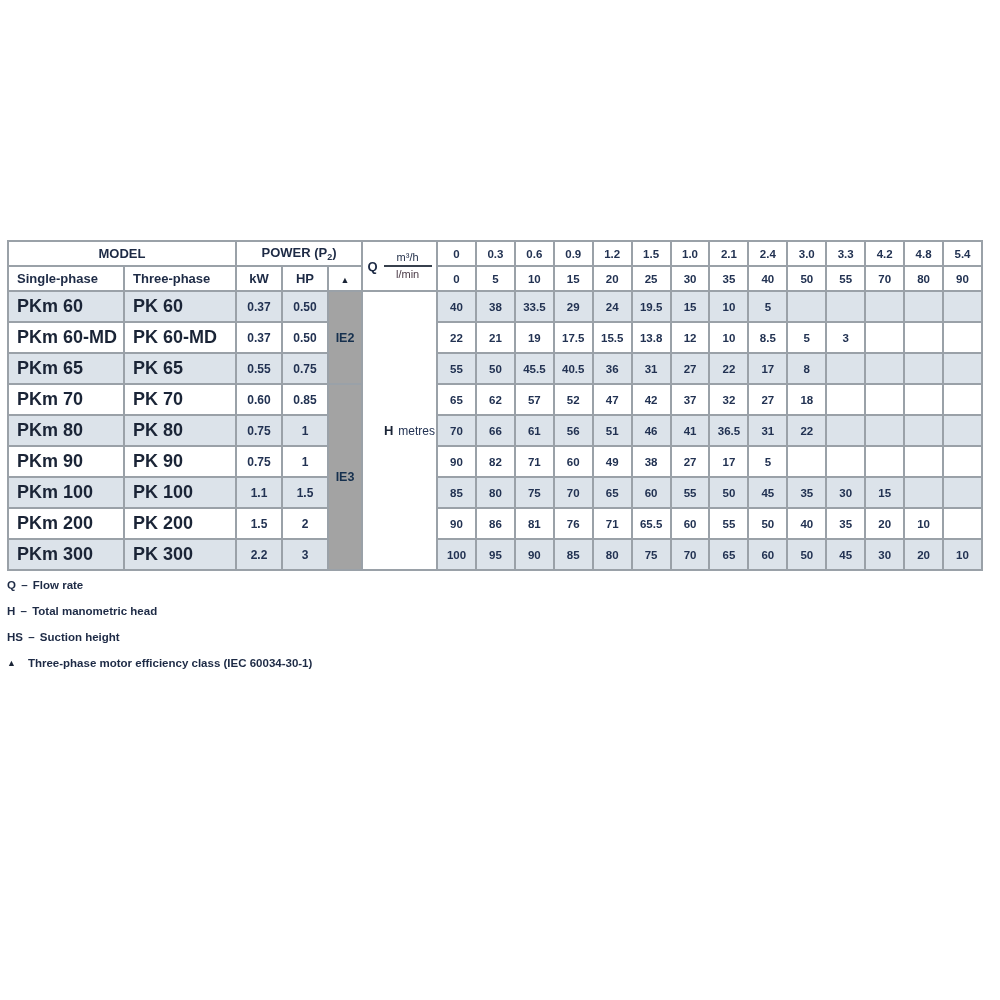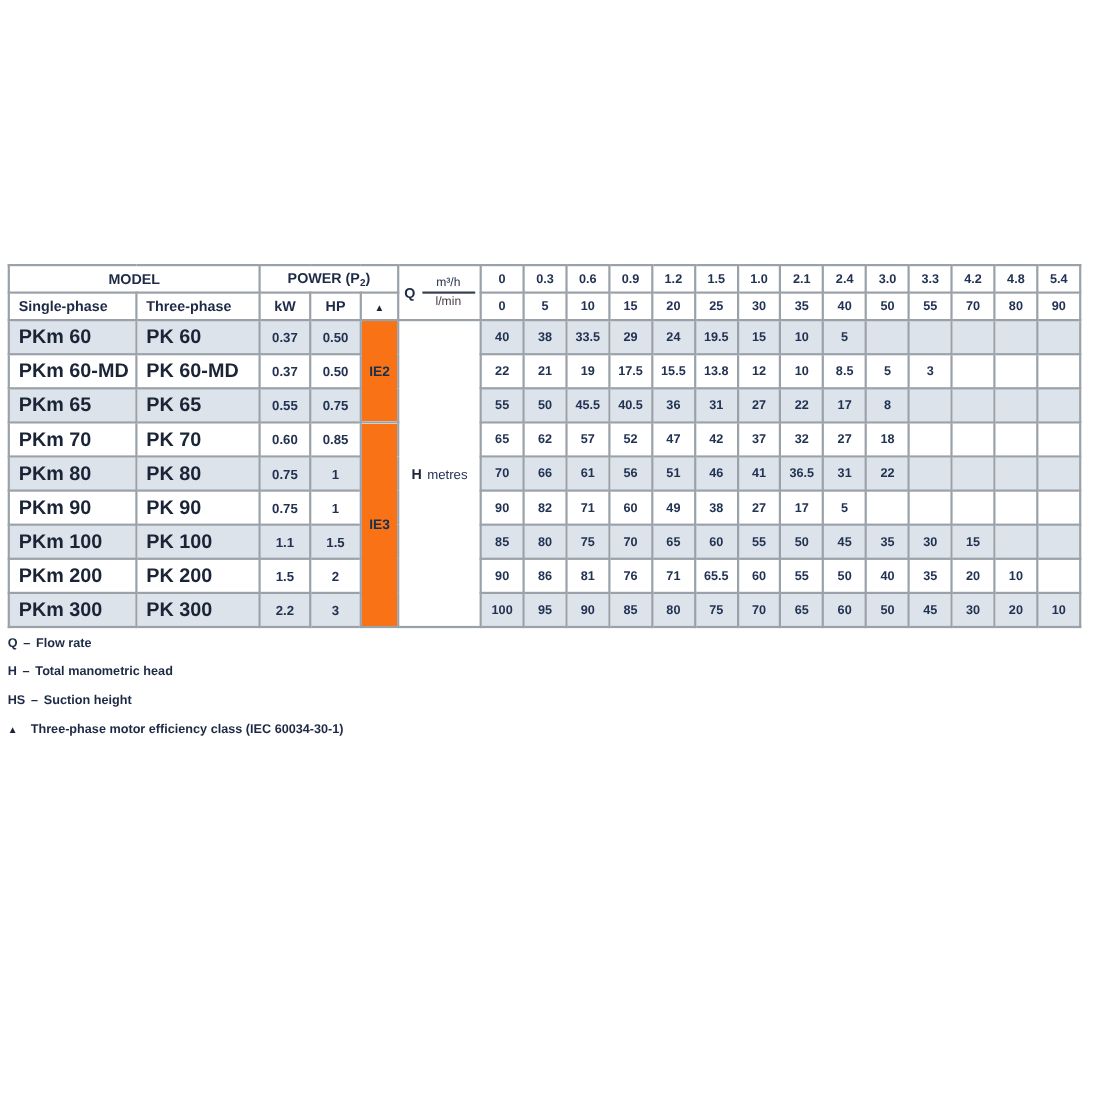--- a/index.html
+++ b/index.html
@@ -20,22 +20,22 @@
     white-space:nowrap;
   }
   thead tr { height:25px; }
   thead th { font-size:13px; }
   thead th.flow-val { font-size:11.5px; color:#223252; }
   tbody tr { height:31px; }
   tbody td { font-size:11.5px; color:#223252; }
   td.model { text-align:left; padding-left:8px; font-size:18px; color:#1a2436; }
   td.pw { font-size:12px; }
   tr.striped .stripeable { background:#dce3ea; }
-  td.ie-cell { font-size:12.5px; background:#f97316; color:#16304e; }
-  td.h-label-cell { background:#ffffff; }
+  td.ie-cell { font-size:12.5px; background:#a3a3a3; color:#16304e; }
+  td.h-label-cell { background:#ffffff;text-align:right; }
   .h-sym { font-size:13px; font-weight:700; color:#1a2436; }
   .h-unit { font-size:12px; font-weight:400; color:#223252; margin-left:5px; }
 
   .q-inner { display:flex; align-items:center; justify-content:center; gap:6px; }
   .q-sym { font-size:13px; font-weight:700; }
   .frac { display:flex; flex-direction:column; align-items:center; line-height:1.15; }
   .frac-line { width:48px; border-top:2px solid #37404d; margin:1px 0; }
   .frac-top, .frac-bottom { font-size:11px; font-weight:400; }
   .frac-bottom { color:#4a3a46; }
 

